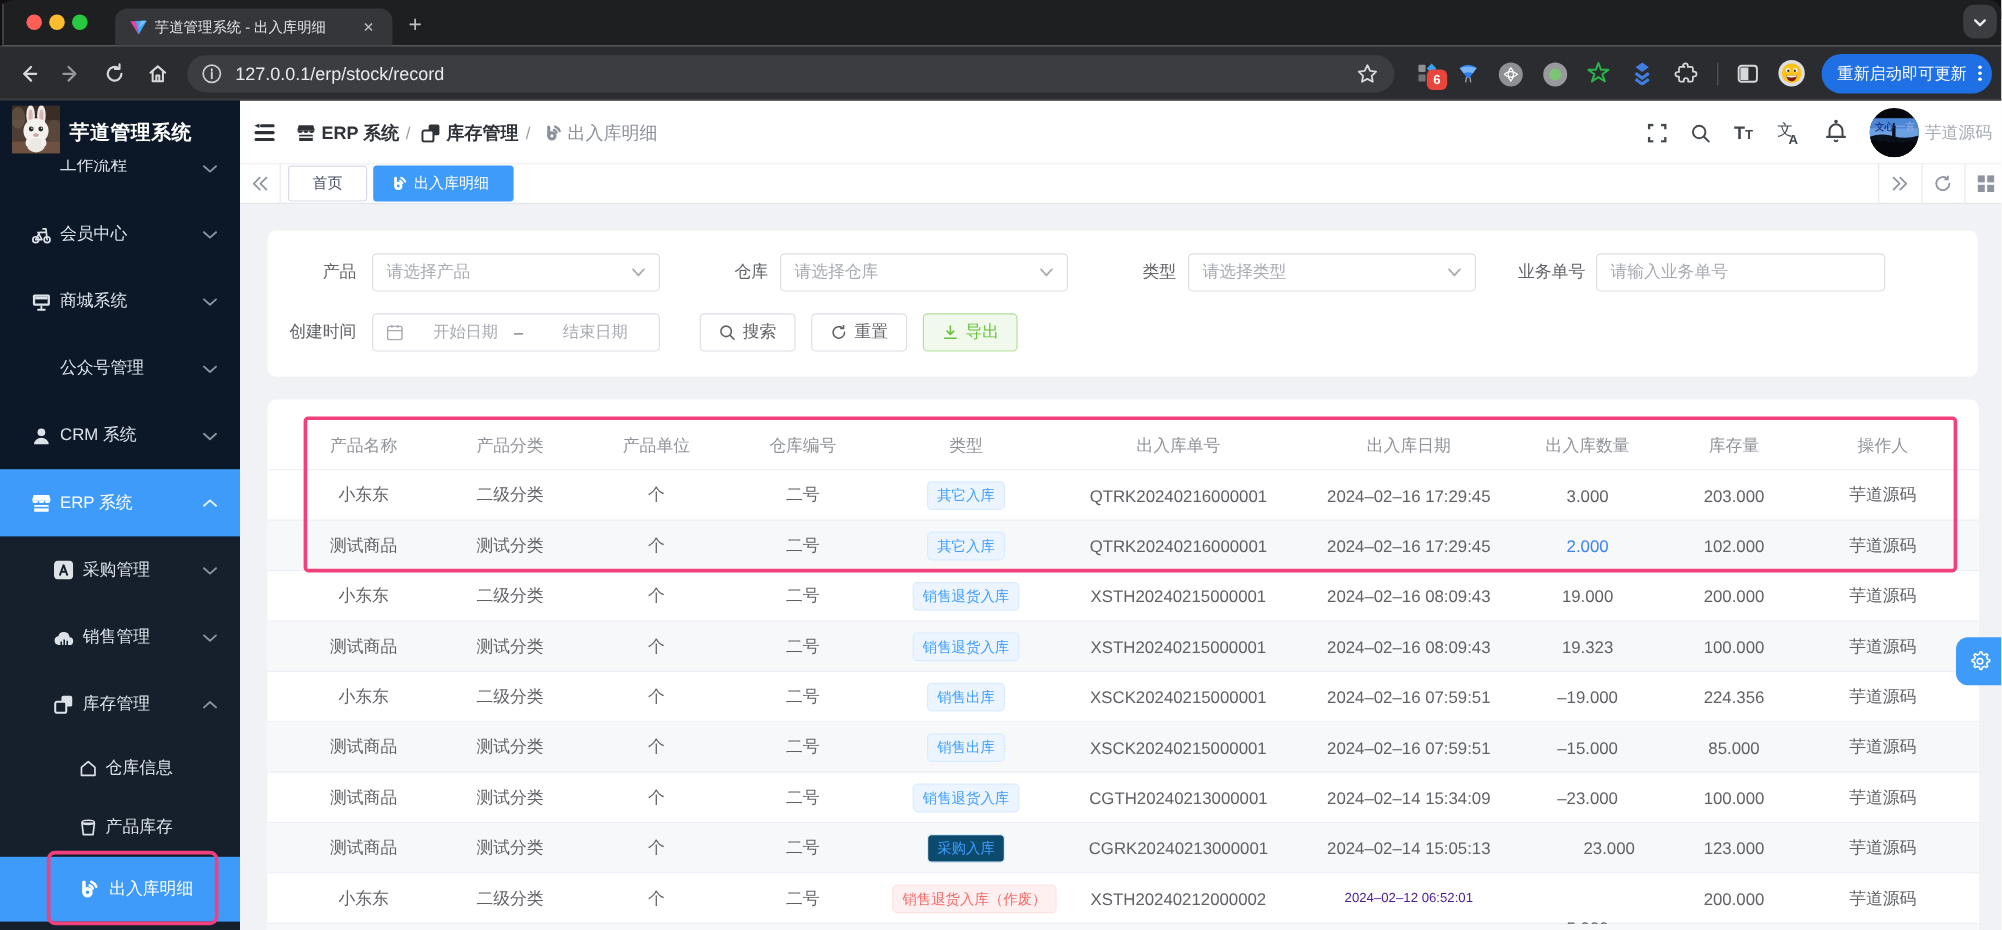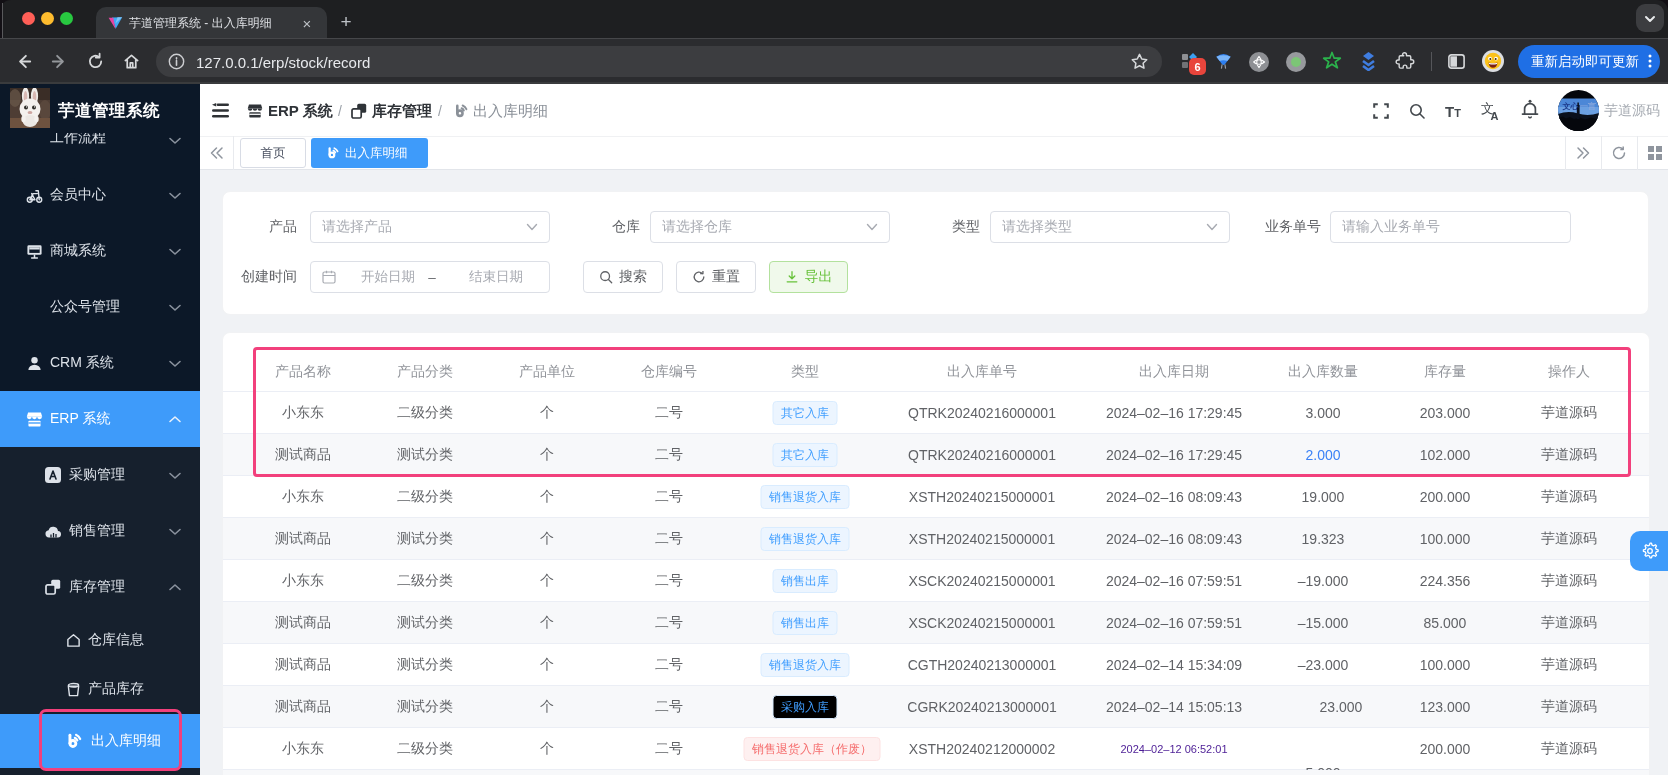--- a/index.html
+++ b/index.html
@@ -482,21 +482,21 @@
 <div class="abs cxy" style="left:982px;top:665px;font-size:14px;color:#606266;font-weight:400;white-space:nowrap;">CGTH20240213000001</div>
 <div class="abs cxy" style="left:1174px;top:665px;font-size:14px;color:#606266;font-weight:400;white-space:nowrap;">2024–02–14 15:34:09</div>
 <div class="abs cxy" style="left:1323px;top:665px;font-size:14px;color:#606266;font-weight:400;white-space:nowrap;">–23.000</div>
 <div class="abs cxy" style="left:1445px;top:665px;font-size:14px;color:#606266;font-weight:400;white-space:nowrap;">100.000</div>
 <div class="abs cxy" style="left:1569px;top:665px;font-size:14px;color:#606266;font-weight:400;white-space:nowrap;">芋道源码</div>
 <div class="abs" style="left:223px;top:686px;width:1426px;height:42px;background:#f7f8fa;border-bottom:1px solid #ebeef5;"></div>
 <div class="abs cxy" style="left:303px;top:707px;font-size:14px;color:#606266;font-weight:400;white-space:nowrap;">测试商品</div>
 <div class="abs cxy" style="left:425px;top:707px;font-size:14px;color:#606266;font-weight:400;white-space:nowrap;">测试分类</div>
 <div class="abs cxy" style="left:547px;top:707px;font-size:14px;color:#606266;font-weight:400;white-space:nowrap;">个</div>
 <div class="abs cxy" style="left:669px;top:707px;font-size:14px;color:#606266;font-weight:400;white-space:nowrap;">二号</div>
-<div class="abs cxy" style="left:805px;top:707px;height:24px;padding:0 7.5px;background:#000000;border:1px solid #d9ecff;color:#409eff;border-radius:4px;font-size:12px;display:flex;align-items:center;white-space:nowrap;">采购入库</div>
+<div class="abs cxy" style="left:805px;top:707px;height:24px;padding:0 7.5px;background:#0c4a6e;border:1px solid #d9ecff;color:#409eff;border-radius:4px;font-size:12px;display:flex;align-items:center;white-space:nowrap;">采购入库</div>
 <div class="abs cxy" style="left:982px;top:707px;font-size:14px;color:#606266;font-weight:400;white-space:nowrap;">CGRK20240213000001</div>
 <div class="abs cxy" style="left:1174px;top:707px;font-size:14px;color:#606266;font-weight:400;white-space:nowrap;">2024–02–14 15:05:13</div>
 <div class="abs cxy" style="left:1323px;top:707px;font-size:14px;color:#606266;font-weight:400;white-space:nowrap;margin-left:18px;">23.000</div>
 <div class="abs cxy" style="left:1445px;top:707px;font-size:14px;color:#606266;font-weight:400;white-space:nowrap;">123.000</div>
 <div class="abs cxy" style="left:1569px;top:707px;font-size:14px;color:#606266;font-weight:400;white-space:nowrap;">芋道源码</div>
 <div class="abs" style="left:223px;top:728px;width:1426px;height:42px;background:#fff;border-bottom:1px solid #ebeef5;"></div>
 <div class="abs cxy" style="left:303px;top:749px;font-size:14px;color:#606266;font-weight:400;white-space:nowrap;">小东东</div>
 <div class="abs cxy" style="left:425px;top:749px;font-size:14px;color:#606266;font-weight:400;white-space:nowrap;">二级分类</div>
 <div class="abs cxy" style="left:547px;top:749px;font-size:14px;color:#606266;font-weight:400;white-space:nowrap;">个</div>
 <div class="abs cxy" style="left:669px;top:749px;font-size:14px;color:#606266;font-weight:400;white-space:nowrap;">二号</div>

